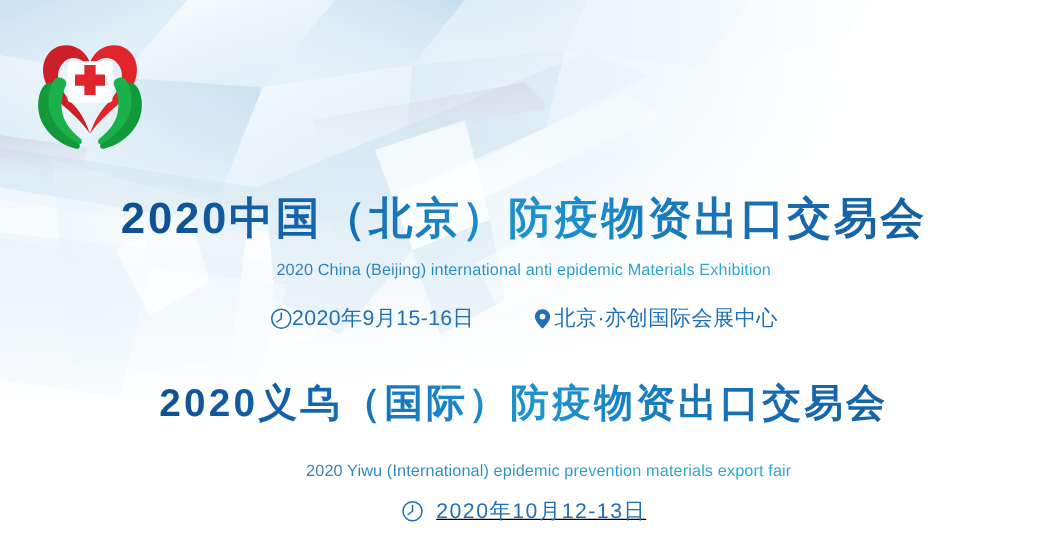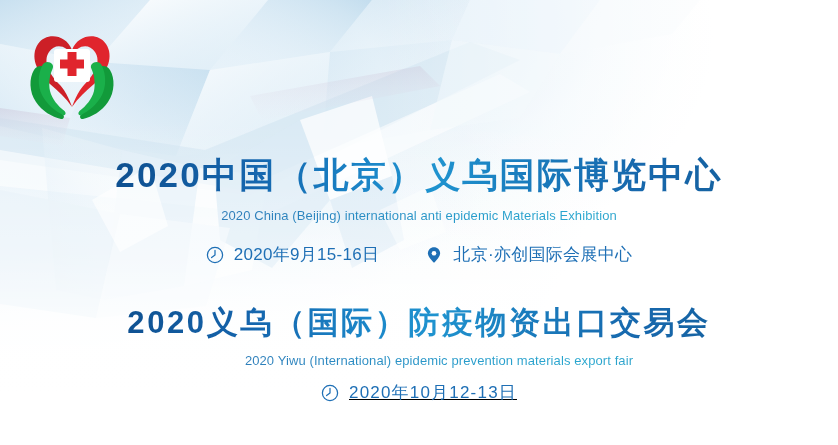--- a/index.html
+++ b/index.html
@@ -88,36 +88,36 @@
     line-height: 22px;
     white-space: nowrap;
     background-image: linear-gradient(95deg,
         #2e6ca8 0%, #2f74b2 18%, #2b86c0 38%,
         #279ccb 56%, #2aa7cf 70%, #2f9bc6 84%, #3293bf 100%);
     -webkit-background-clip: text;
     background-clip: text;
     color: transparent;
     -webkit-text-fill-color: transparent;
   }
-  #event-1 .en-subtitle { margin-top: 4px; padding-left: 40px; }
+  #event-1 .en-subtitle { margin-top: 20px; padding-left: 40px; }
 
   .meta-row {
     margin-top: 16px;
     display: flex;
     justify-content: center;
     align-items: center;
     gap: 46px;
     white-space: nowrap;
   }
   #event-1 .meta-row { margin-top: 9px; gap: 50px; text-decoration: underline; }
 
   .meta-item {
     display: flex;
     align-items: center;
-    gap: 10px;
+    gap: 0;
     color: #1e6fb5;
     font-size: 17px;
     letter-spacing: 0.3px;
   }
   #event-1 .meta-item:last-child { gap: 10px; letter-spacing: 1.2px; }
 
   .meta-icon {
     display: inline-block;
     width: 18px;
     height: 18px;
@@ -260,21 +260,21 @@
                C 73.5 82, 65 89, 57 93
                C 54.5 94, 53.5 91, 55.5 89
                C 62 84, 68 77, 70 69
                C 71.5 62, 70.5 53, 67.5 47
                C 65.5 43, 69 40, 72.5 40
                C 75 40, 77 41.5, 78 44 Z" fill="#1ab04a"></path>
     </svg>
   </div>
 
   <div class="event" id="event-0">
-    <div class="cn-title">2020中国（北京）义乌国际博览中心</div>
+    <div class="cn-title">2020中国（北京）防疫物资出口交易会</div>
     <div class="en-subtitle">2020 China (Beijing)  international anti  epidemic  Materials  Exhibition</div>
     <div class="meta-row">
       <div class="meta-item">
         <span class="meta-icon">
           <svg width="18" height="18" viewBox="0 0 18 18">
             <circle cx="9" cy="9" r="7.6" fill="none" stroke="#1e6fb5" stroke-width="1.25"></circle>
             <path d="M9 4.4 V9 L5.6 11.6" fill="none" stroke="#1e6fb5" stroke-width="1.25" stroke-linecap="round" stroke-linejoin="round"></path>
           </svg>
         </span>
         <span class="meta-text">2020年9月15-16日</span>

